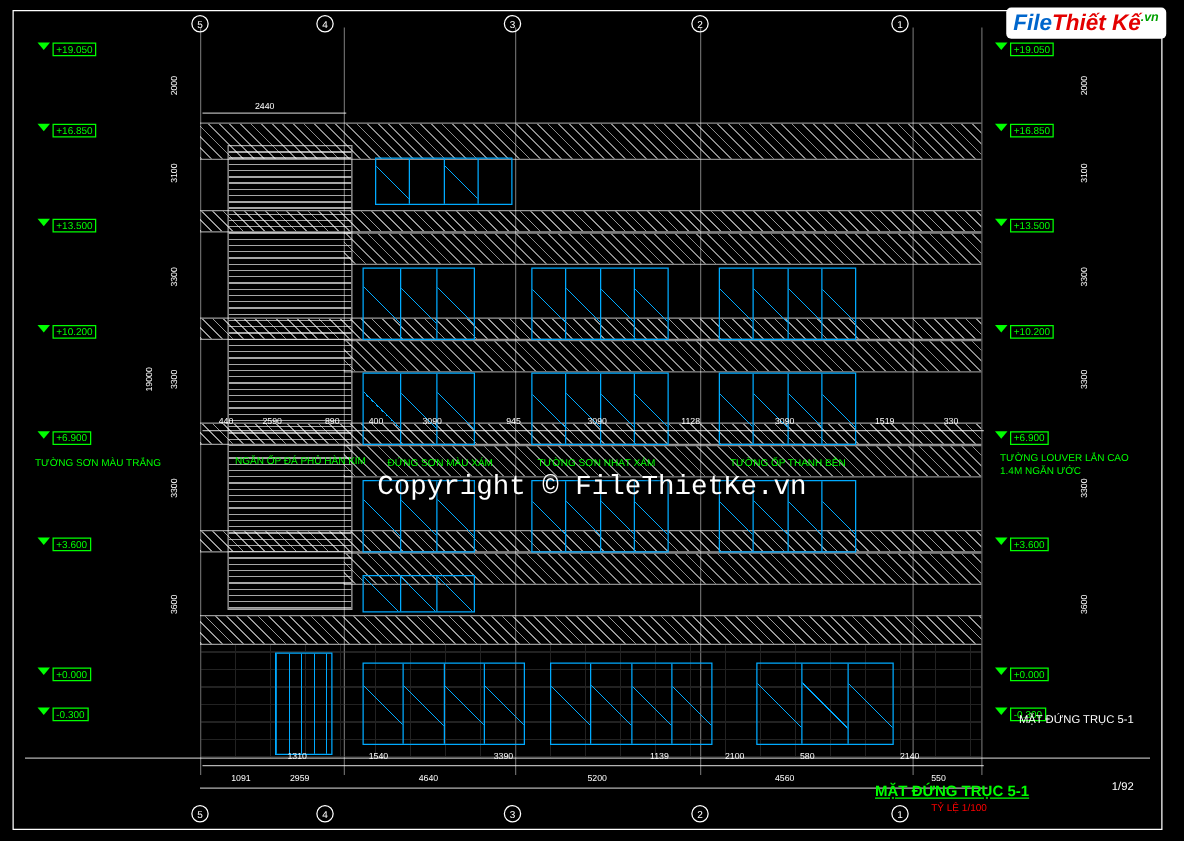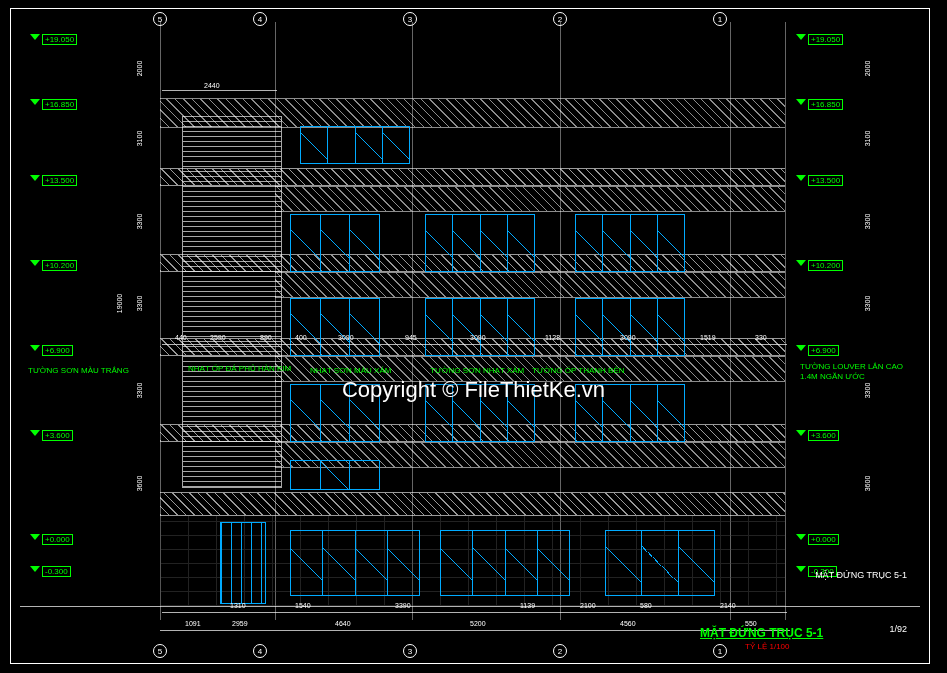--- a/index.html
+++ b/index.html
@@ -181,21 +181,21 @@
   .logo .a { color: #0066cc; }
   .logo .b { color: #e30000; }
   .logo .c { color: #00a000; font-size: 10px; vertical-align: super; }
   .copyright {
     position: absolute;
     left: 50%;
     top: 58%;
     transform: translate(-50%, -50%);
     color: #fff;
     font-size: 22px;
-    font-family: Liberation Sans, sans-serif;
+    font-family: Liberation Mono, monospace;
     text-shadow: 0 0 4px #000;
     pointer-events: none;
   }
   .tiny { font-size: 7px; color:#fff; position:absolute; }
 </style>
 </head>
 <body>
 
 <div class="canvas">
 
@@ -354,24 +354,24 @@
       <div class="tiny" style="left: 860px; top: 65px; transform: rotate(-90deg);">2000</div>
       <div class="tiny" style="left: 860px; top: 135px; transform: rotate(-90deg);">3100</div>
       <div class="tiny" style="left: 860px; top: 218px; transform: rotate(-90deg);">3300</div>
       <div class="tiny" style="left: 860px; top: 300px; transform: rotate(-90deg);">3300</div>
       <div class="tiny" style="left: 860px; top: 387px; transform: rotate(-90deg);">3300</div>
       <div class="tiny" style="left: 860px; top: 480px; transform: rotate(-90deg);">3600</div>
     </div>
   <div class="tiny" style="left:110px; top:300px; transform:rotate(-90deg);">19000</div>
 
   <div class="note-green" style="left:28px; top:366px;">TƯỜNG SƠN MÀU TRẮNG</div>
-  <div class="note-green" style="left:188px; top:364px;">NHẠT ỐP ĐÁ PHỦ HÀN KIM</div>
-  <div class="note-green" style="left:310px; top:366px;">NHẠT SƠN MÀU XÁM</div>
+  <div class="note-green" style="left:188px; top:364px;">NGĂN ỐP ĐÁ PHỦ HÀN KIM</div>
+  <div class="note-green" style="left:310px; top:366px;">ĐỨNG SƠN MÀU XÁM</div>
   <div class="note-green" style="left:430px; top:366px;">TƯỜNG SƠN NHẠT XÁM</div>
-  <div class="note-green" style="left:532px; top:366px;">TƯỜNG ỐP THANH BÊN</div>
+  <div class="note-green" style="left:584px; top:366px;">TƯỜNG ỐP THANH BÊN</div>
   <div class="note-green" style="left:800px; top:362px; width:120px; white-space:normal;">TƯỜNG LOUVER LẮN CAO 1.4M NGĂN ƯỚC</div>
 
   <div id="hdims-mid">
       <div class="tiny" style="left: 175px; top: 334px;">440</div>
       <div class="tiny" style="left: 210px; top: 334px;">2590</div>
       <div class="tiny" style="left: 260px; top: 334px;">890</div>
       <div class="tiny" style="left: 295px; top: 334px;">400</div>
       <div class="tiny" style="left: 338px; top: 334px;">3090</div>
       <div class="tiny" style="left: 405px; top: 334px;">945</div>
       <div class="tiny" style="left: 470px; top: 334px;">3090</div>
@@ -417,15 +417,18 @@
       <div class="grid-bubble" style="left: 553px; top: 644px;">2</div>
       <div class="grid-bubble" style="left: 713px; top: 644px;">1</div>
     </div>
 
   <div class="sheet-label" style="right:40px; top:570px;">MẶT ĐỨNG TRỤC 5-1</div>
   <div class="title-row" style="left:700px; top:626px;">MẶT ĐỨNG TRỤC 5-1</div>
   <div class="title-sub" style="left:745px; top:642px;">TỶ LỆ 1/100</div>
   <div class="sheet-label" style="right:40px; top:624px;">1/92</div>
   <div class="sheet-label" style="right:40px; top:648px;margin-top:45px;">KT-13</div>
 
+  <div class="logo">
+    <span class="a">File</span><span class="b">Thiết Kế</span><span class="c">.vn</span>
+  </div>
   <div class="copyright">Copyright © FileThietKe.vn</div>
 
 </div>
 
 </body></html>

